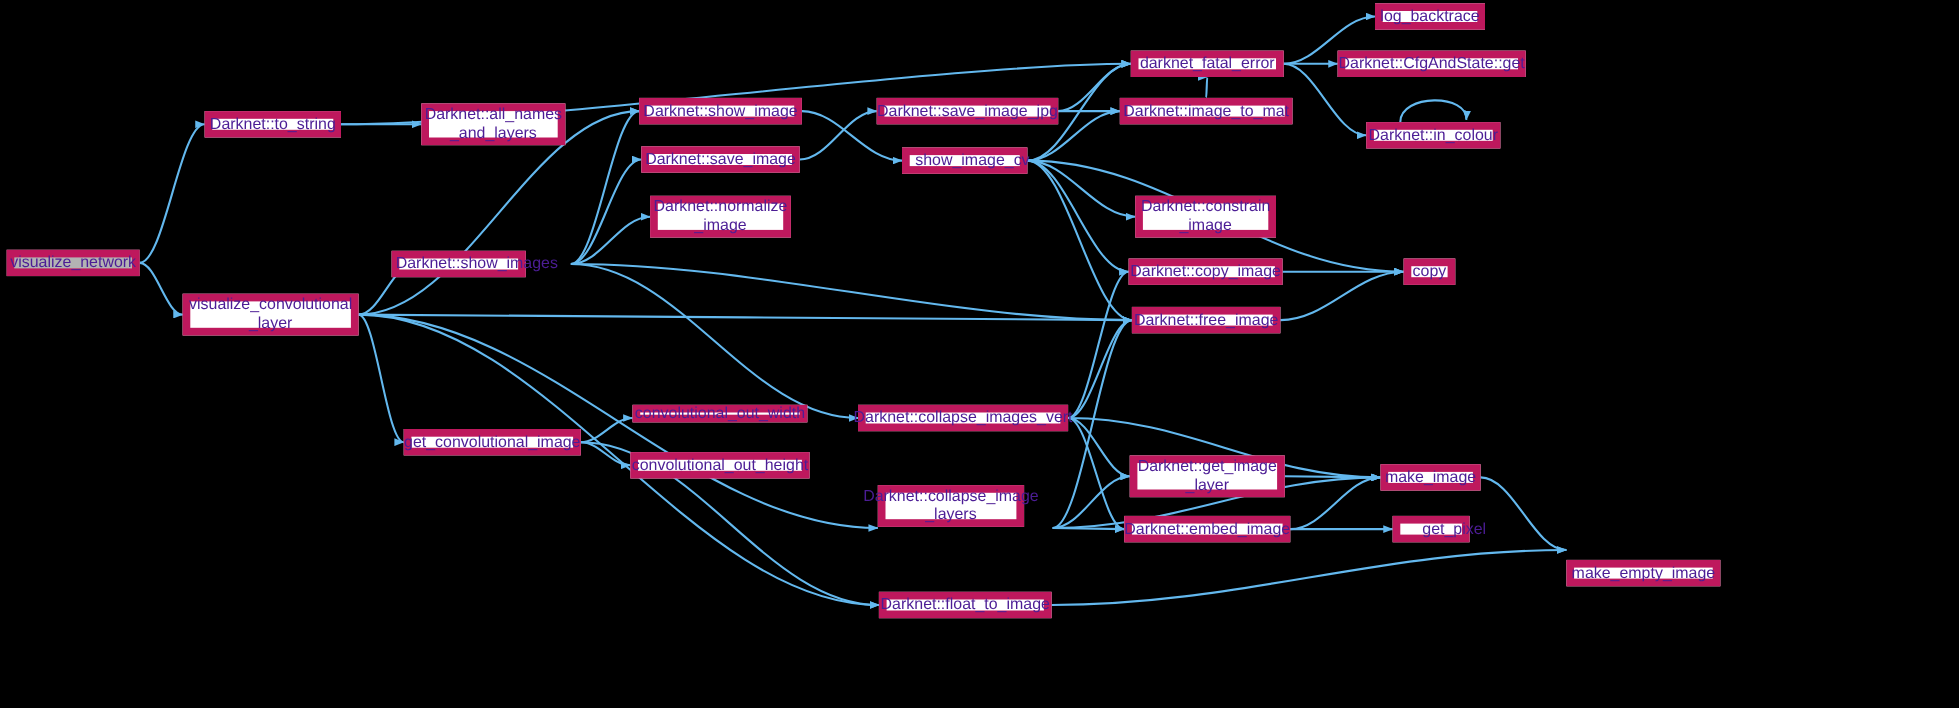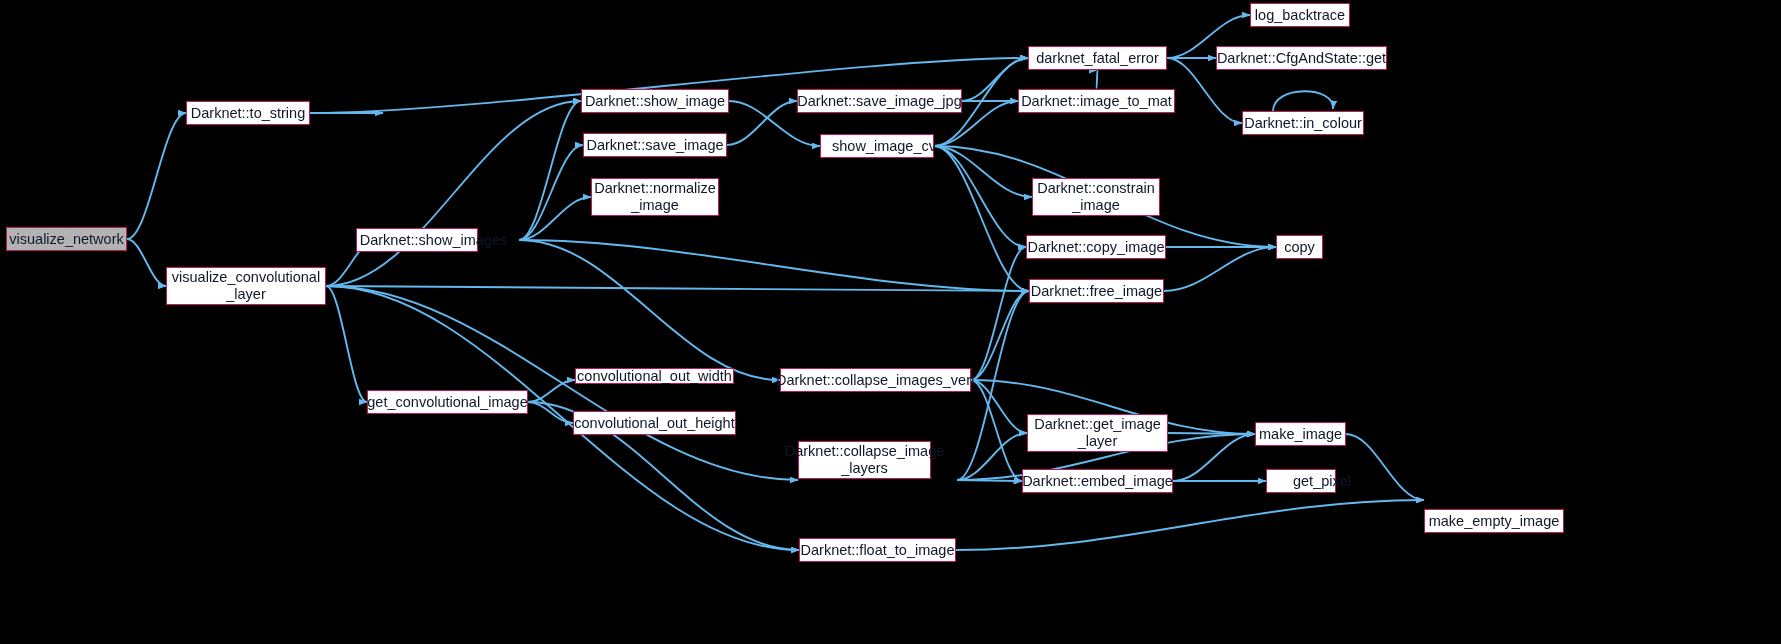--- a/index.html
+++ b/index.html
@@ -28,22 +28,22 @@
     position: absolute;
     left: 0;
     top: 0;
     width: 1781px;
     height: 644px;
   }
   .node {
     position: absolute;
     box-sizing: border-box;
     background: #ffffff;
-    border: 1px solid #be185d;
-    color: #0f172a;
+    border: 7px solid #be185d;
+    color: #4c1d95;
     font-size: 14.5px;
     line-height: 17px;
     text-align: center;
     display: flex;
     align-items: center;
     justify-content: center;
     white-space: pre-line;
     padding: 0 4px;
     cursor: default;
   }
@@ -113,20 +113,22 @@
         <path d="M1346,434 C1375.64,434 1394.36,500 1424,500" marker-end="url(#arrow)"></path>
         <path d="M956,550 C1126,550 1254,500 1424,500" marker-end="url(#arrow)"></path>
       </g>
   </svg>
 
   <div id="node-layer">
       <div class="node focal" style="left: 6px; top: 227px; width: 121px; height: 24px;">visualize_network</div>
       <div class="node" style="left: 186px; top: 101px; width: 124px; height: 24px; text-align: right;">Darknet::to_string</div>
       <div class="node" style="left: 166px; top: 267px; width: 160px; height: 38px;">visualize_convolutional
 _layer</div>
+      <div class="node" style="left: 383px; top: 94px; width: 131px; height: 38px;">Darknet::all_names
+_and_layers</div>
       <div class="node" style="left: 581px; top: 89px; width: 148px; height: 24px;">Darknet::show_image</div>
       <div class="node" style="left: 583px; top: 133px; width: 144px; height: 24px;">Darknet::save_image</div>
       <div class="node" style="left: 591px; top: 178px; width: 128px; height: 38px;">Darknet::normalize
 _image</div>
       <div class="node" style="left: 356px; top: 228px; width: 122px; height: 24px; padding-left: 37px;">Darknet::show_images</div>
       <div class="node" style="left: 797px; top: 89px; width: 165px; height: 24px;">Darknet::save_image_jpg</div>
       <div class="node" style="left: 820px; top: 134px; width: 114px; height: 24px; padding-left: 18px;">show_image_cv</div>
       <div class="node" style="left: 1028px; top: 46px; width: 139px; height: 24px;">darknet_fatal_error</div>
       <div class="node" style="left: 1018px; top: 89px; width: 157px; height: 24px;">Darknet::image_to_mat</div>
       <div class="node" style="left: 1250px; top: 3px; width: 100px; height: 24px;">log_backtrace</div>

